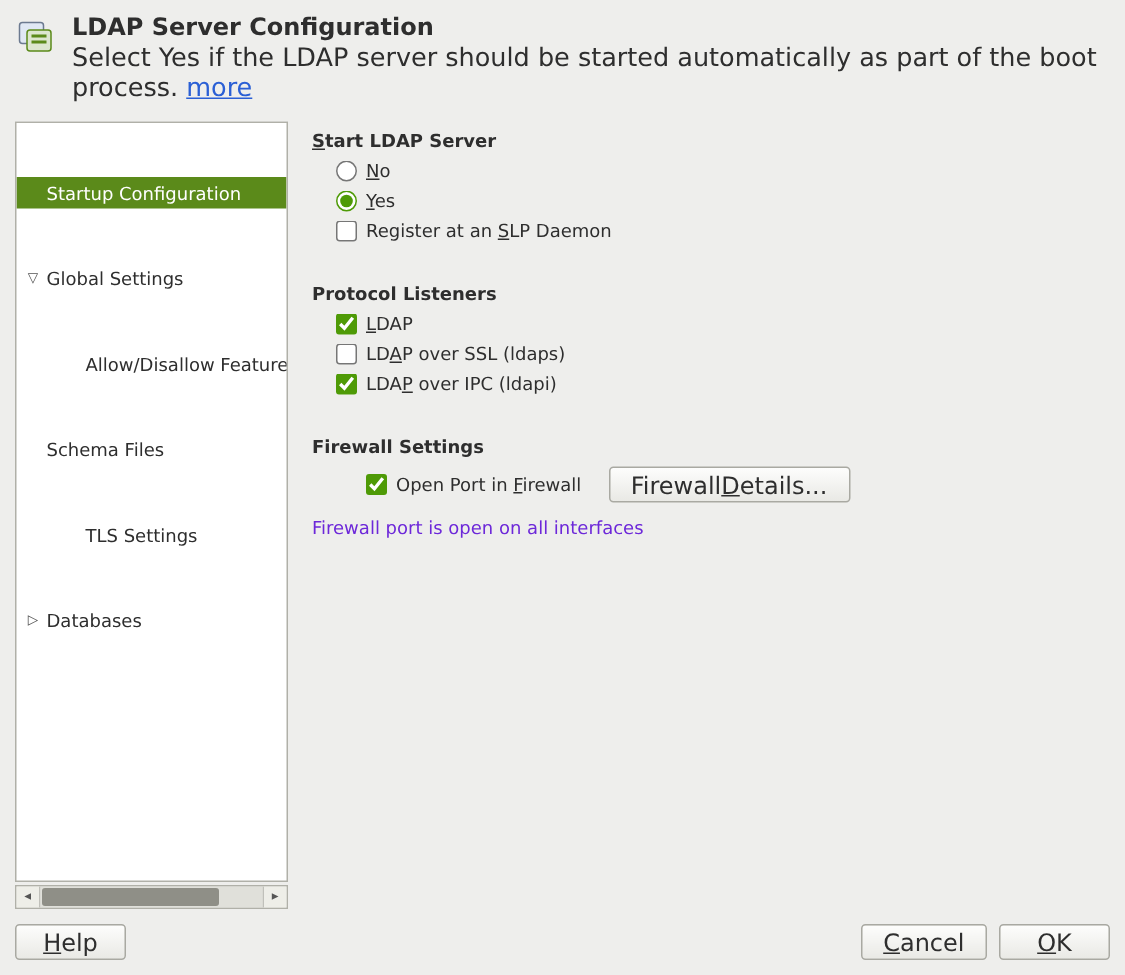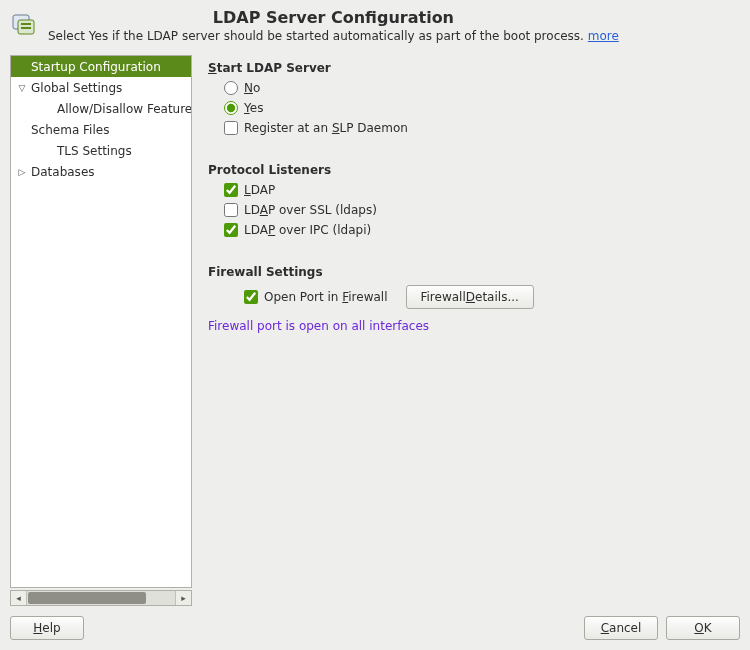--- a/index.html
+++ b/index.html
@@ -10,25 +10,25 @@
     font-size: 12px;
     background: #eeeeec;
     color: #2e2e2e;
     overflow: hidden;
   }
   .window { width: 750px; height: 650px; display: flex; flex-direction: column; }
 
   
   .header {
     display: flex; align-items: flex-start;
-    padding: 8px 10px 12px 10px; gap: 10px; text-align: center;
+    padding: 8px 10px 12px 10px; gap: 10px;
   }
   .header .icon { flex: 0 0 auto; margin-top: 2px; }
   .header h1 { margin: 0 0 2px 0; font-size: 16px; font-weight: bold; color: #2e2e2e; }
-  .header .subtitle { font-size: 12px; color: #2e2e2e; }
+  .header .subtitle { font-size: 17px; color: #2e2e2e; }
   .header a { color: #2a5fd5; text-decoration: underline; cursor: pointer; }
 
   
   .body {
     flex: 1 1 auto; display: flex; padding: 0 10px 0 10px; gap: 8px;
     min-height: 0;
   }
 
   
   .tree-wrap { width: 182px; display: flex; flex-direction: column; }
@@ -38,20 +38,21 @@
     border: 1px solid #b0b0a8;
     overflow: hidden;
     font-size: 12px;
   }
   .tree-item {
     display: flex; align-items: center;
     height: 21px; padding: 0 4px;
     white-space: nowrap;
     cursor: default;
     user-select: none;
+    margin-top: 36px;
   }
   .tree-item .exp {
     width: 14px; flex: 0 0 14px; text-align: center;
     font-size: 9px; color: #555;
   }
   .tree-item .lbl { padding-left: 2px; }
   .tree-item.selected {
     background: #6b8e23; 
     background: #5c8a1e;
     background: #5b8a1a;
@@ -100,21 +101,21 @@
     width: 14px; height: 14px; margin: 0;
     accent-color: #4e9a06;
   }
 
   .btn {
     display: inline-flex; align-items: center; justify-content: center;
     height: 24px; padding: 0 14px;
     background: linear-gradient(#fdfdfc, #e9e9e5);
     border: 1px solid #a9a9a2;
     border-radius: 3px;
-    font-size: 12px; color: #2e2e2e;
+    font-size: 16px; color: #2e2e2e;
     cursor: default;
     user-select: none;
   }
   .btn .mn { text-decoration: underline; }
 
   
   .footer {
     flex: 0 0 auto;
     display: flex; align-items: center;
     padding: 10px;

